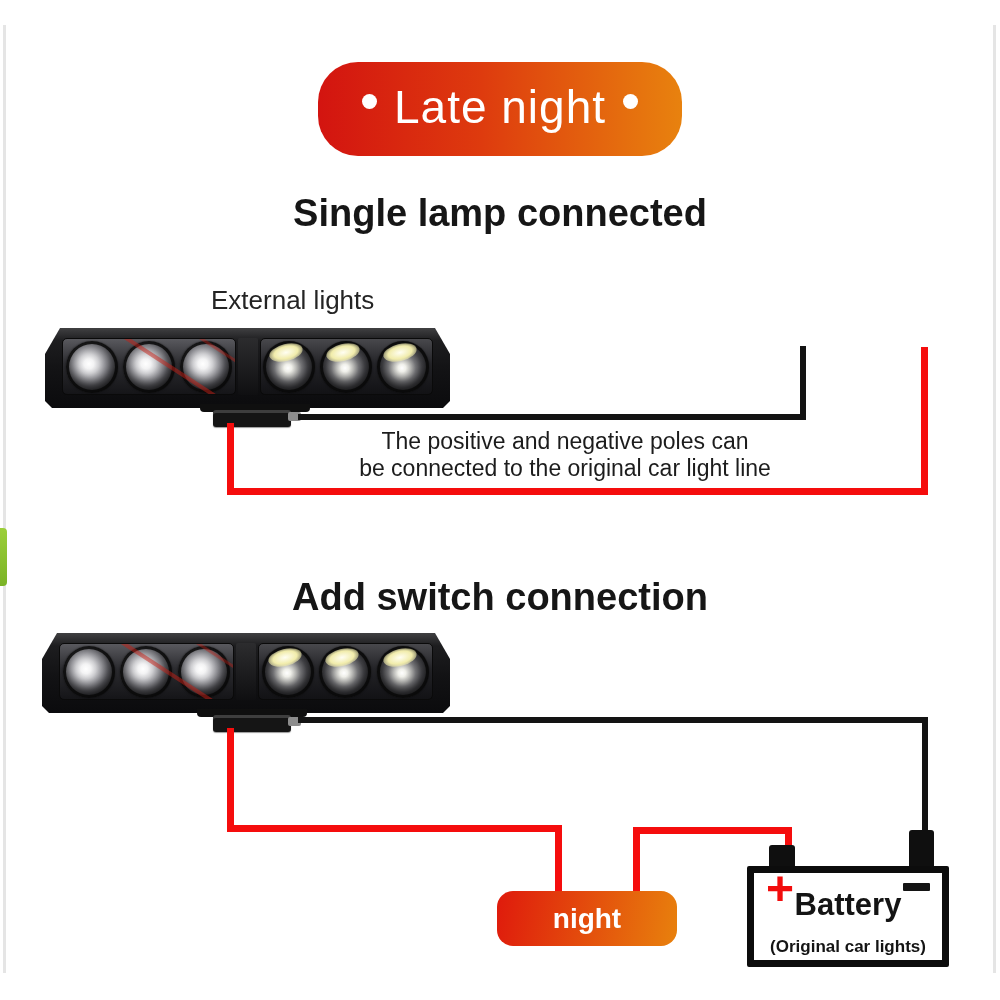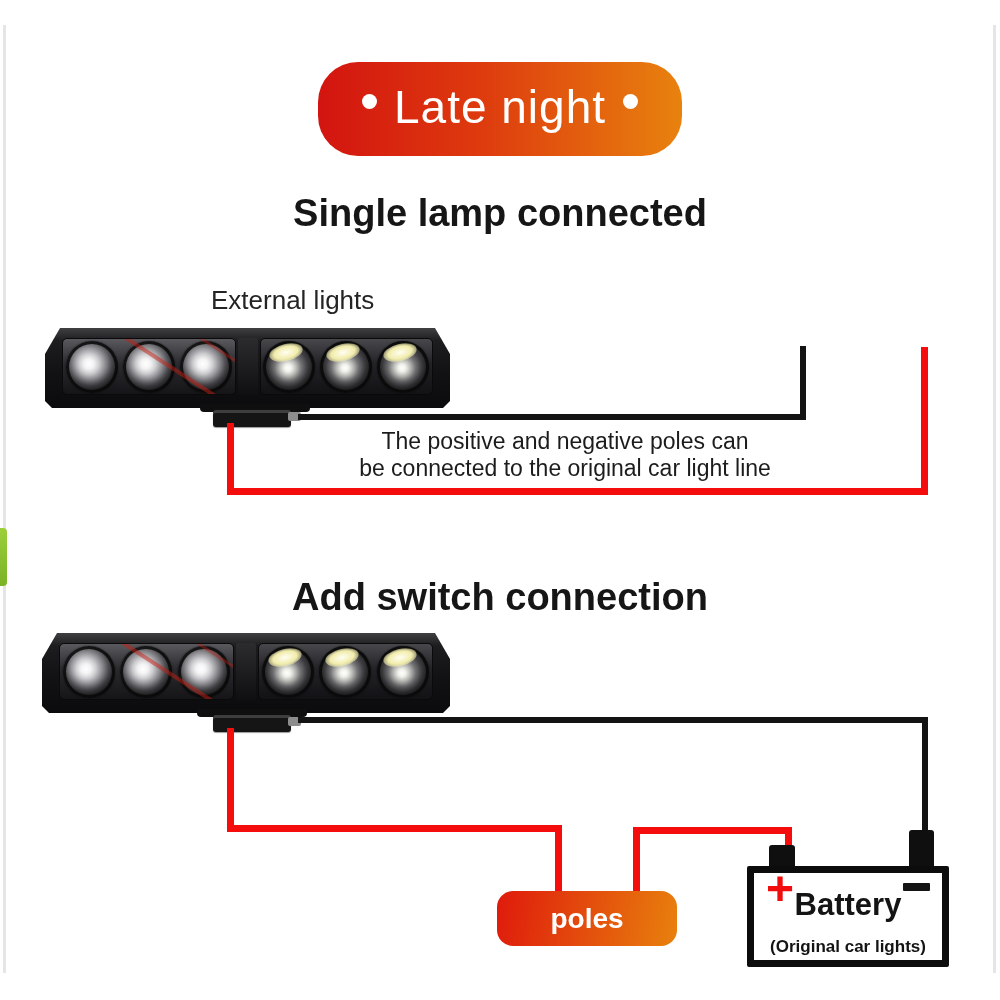--- a/index.html
+++ b/index.html
@@ -173,21 +173,21 @@
 
   <div class="wire wire-red" style="left:227px;top:728px;width:7px;height:104px;"></div>
   <div class="wire wire-red" style="left:227px;top:825px;width:335px;height:7px;"></div>
   <div class="wire wire-red" style="left:555px;top:825px;width:7px;height:68px;"></div>
 
   <div class="wire wire-red" style="left:633px;top:827px;width:7px;height:66px;"></div>
   <div class="wire wire-red" style="left:633px;top:827px;width:159px;height:7px;"></div>
   <div class="wire wire-red" style="left:785px;top:827px;width:7px;height:22px;"></div>
 
   <div class="tag tag-switch">
-    <span>poles</span>
+    <span>night</span>
   </div>
 
   <div class="terminal terminal-pos"></div>
   <div class="terminal terminal-neg"></div>
   <div class="battery">
     <span class="battery-plus">+</span>
     <span class="battery-minus"></span>
     <div class="battery-title">Battery</div>
     <div class="battery-subtitle">(Original car lights)</div>
   </div>

